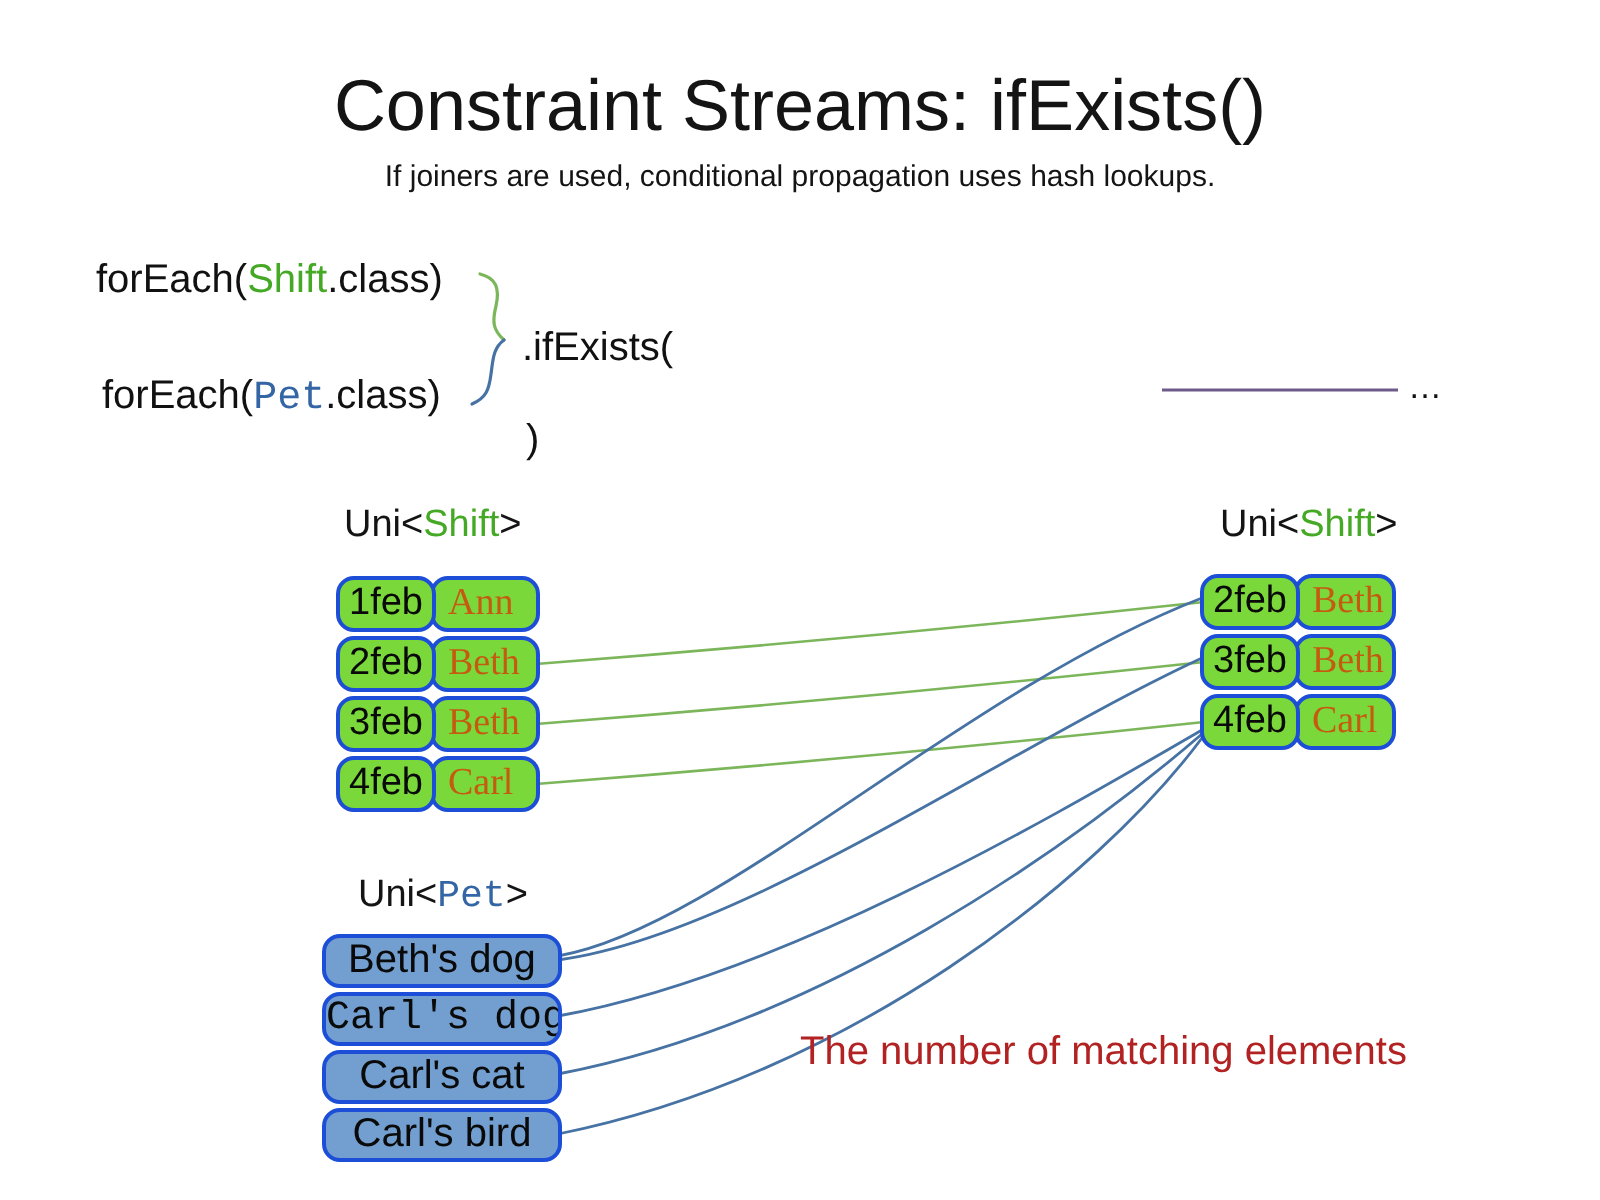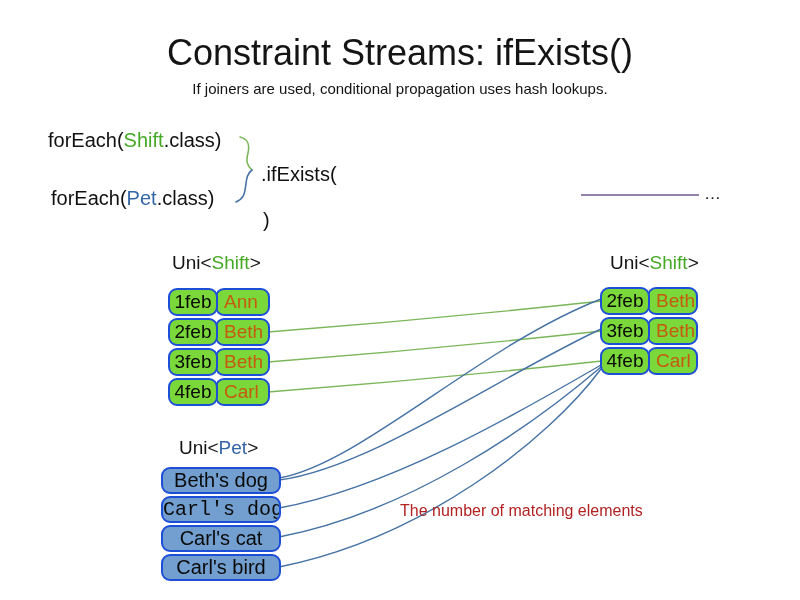--- a/index.html
+++ b/index.html
@@ -12,30 +12,30 @@
   .title{top:16px;left:0;width:800px;text-align:center;font-size:36px;line-height:42px;color:#141414;}
   .subtitle{top:64px;left:0;width:800px;text-align:center;font-size:15px;line-height:18px;color:#141414;}
   .code{font-size:20px;line-height:24px;white-space:nowrap;}
   .code-line1{left:48px;top:112px;}
   .code-line2{left:51px;top:170px;}
   .code-ifexists{left:261px;top:146px;}
   .code-equal{left:280px;top:171px;font-size:15px;line-height:18px;}
   .code-close{left:263px;top:192px;}
   .code-ellipsis{left:704px;top:166px;font-size:17px;}
   .cls-green{color:var(--green_text);}
-  .cls-blue{color:var(--blue_text);}
+  .cls-blue{color:var(--blue_text);font-family:Liberation Mono, monospace;}
   .uni-label{font-size:19px;line-height:22px;white-space:nowrap;color:#141414;}
-  .note{left:400px;top:482px;font-size:16px;line-height:26px;color:var(--red_text);white-space:nowrap;}
+  .note{left:400px;top:497px;font-size:20px;line-height:26px;color:var(--red_text);white-space:nowrap;}
   
   .tbl{position:absolute;}
   .row{position:absolute;left:0;display:flex;}
   .cell{box-sizing:border-box;border:2px solid #1d4ed8;border-radius:9px;white-space:nowrap;overflow:hidden;}
   .shift-row .cell{background:var(--green_box);height:28px;line-height:24px;font-size:19px;}
   .shift-date{width:50px;text-align:center;color:#0a0a0a;position:relative;z-index:3;}
-  .shift-name{margin-left:-3px;flex:1;padding-left:7px;color:var(--orange_text);position:relative;z-index:2;}
+  .shift-name{margin-left:-3px;flex:1;padding-left:7px;color:var(--orange_text);position:relative;z-index:2;font-family:Liberation Serif, serif;}
   .pet-row .cell{background:var(--blue_box);height:27px;line-height:23px;font-size:20px;width:120px;text-align:center;color:#0a0a0a;}
   .tbl-left-shift{left:168px;top:272px;width:102px;}
   .tbl-right-shift{left:600px;top:271px;width:98px;}
   .tbl-pets{left:161px;top:451px;width:120px;}
   
   .wires{left:0;top:0;z-index:1;pointer-events:none;}
   .layer2{z-index:2;}
   .wires .g-line{stroke:var(--green_line);stroke-width:1.3;fill:none;}
   .wires .b-line{stroke:var(--blue_line);stroke-width:1.4;fill:none;}
   .wires .brace-g{stroke:var(--green_line);stroke-width:1.6;fill:none;stroke-linecap:round;}

